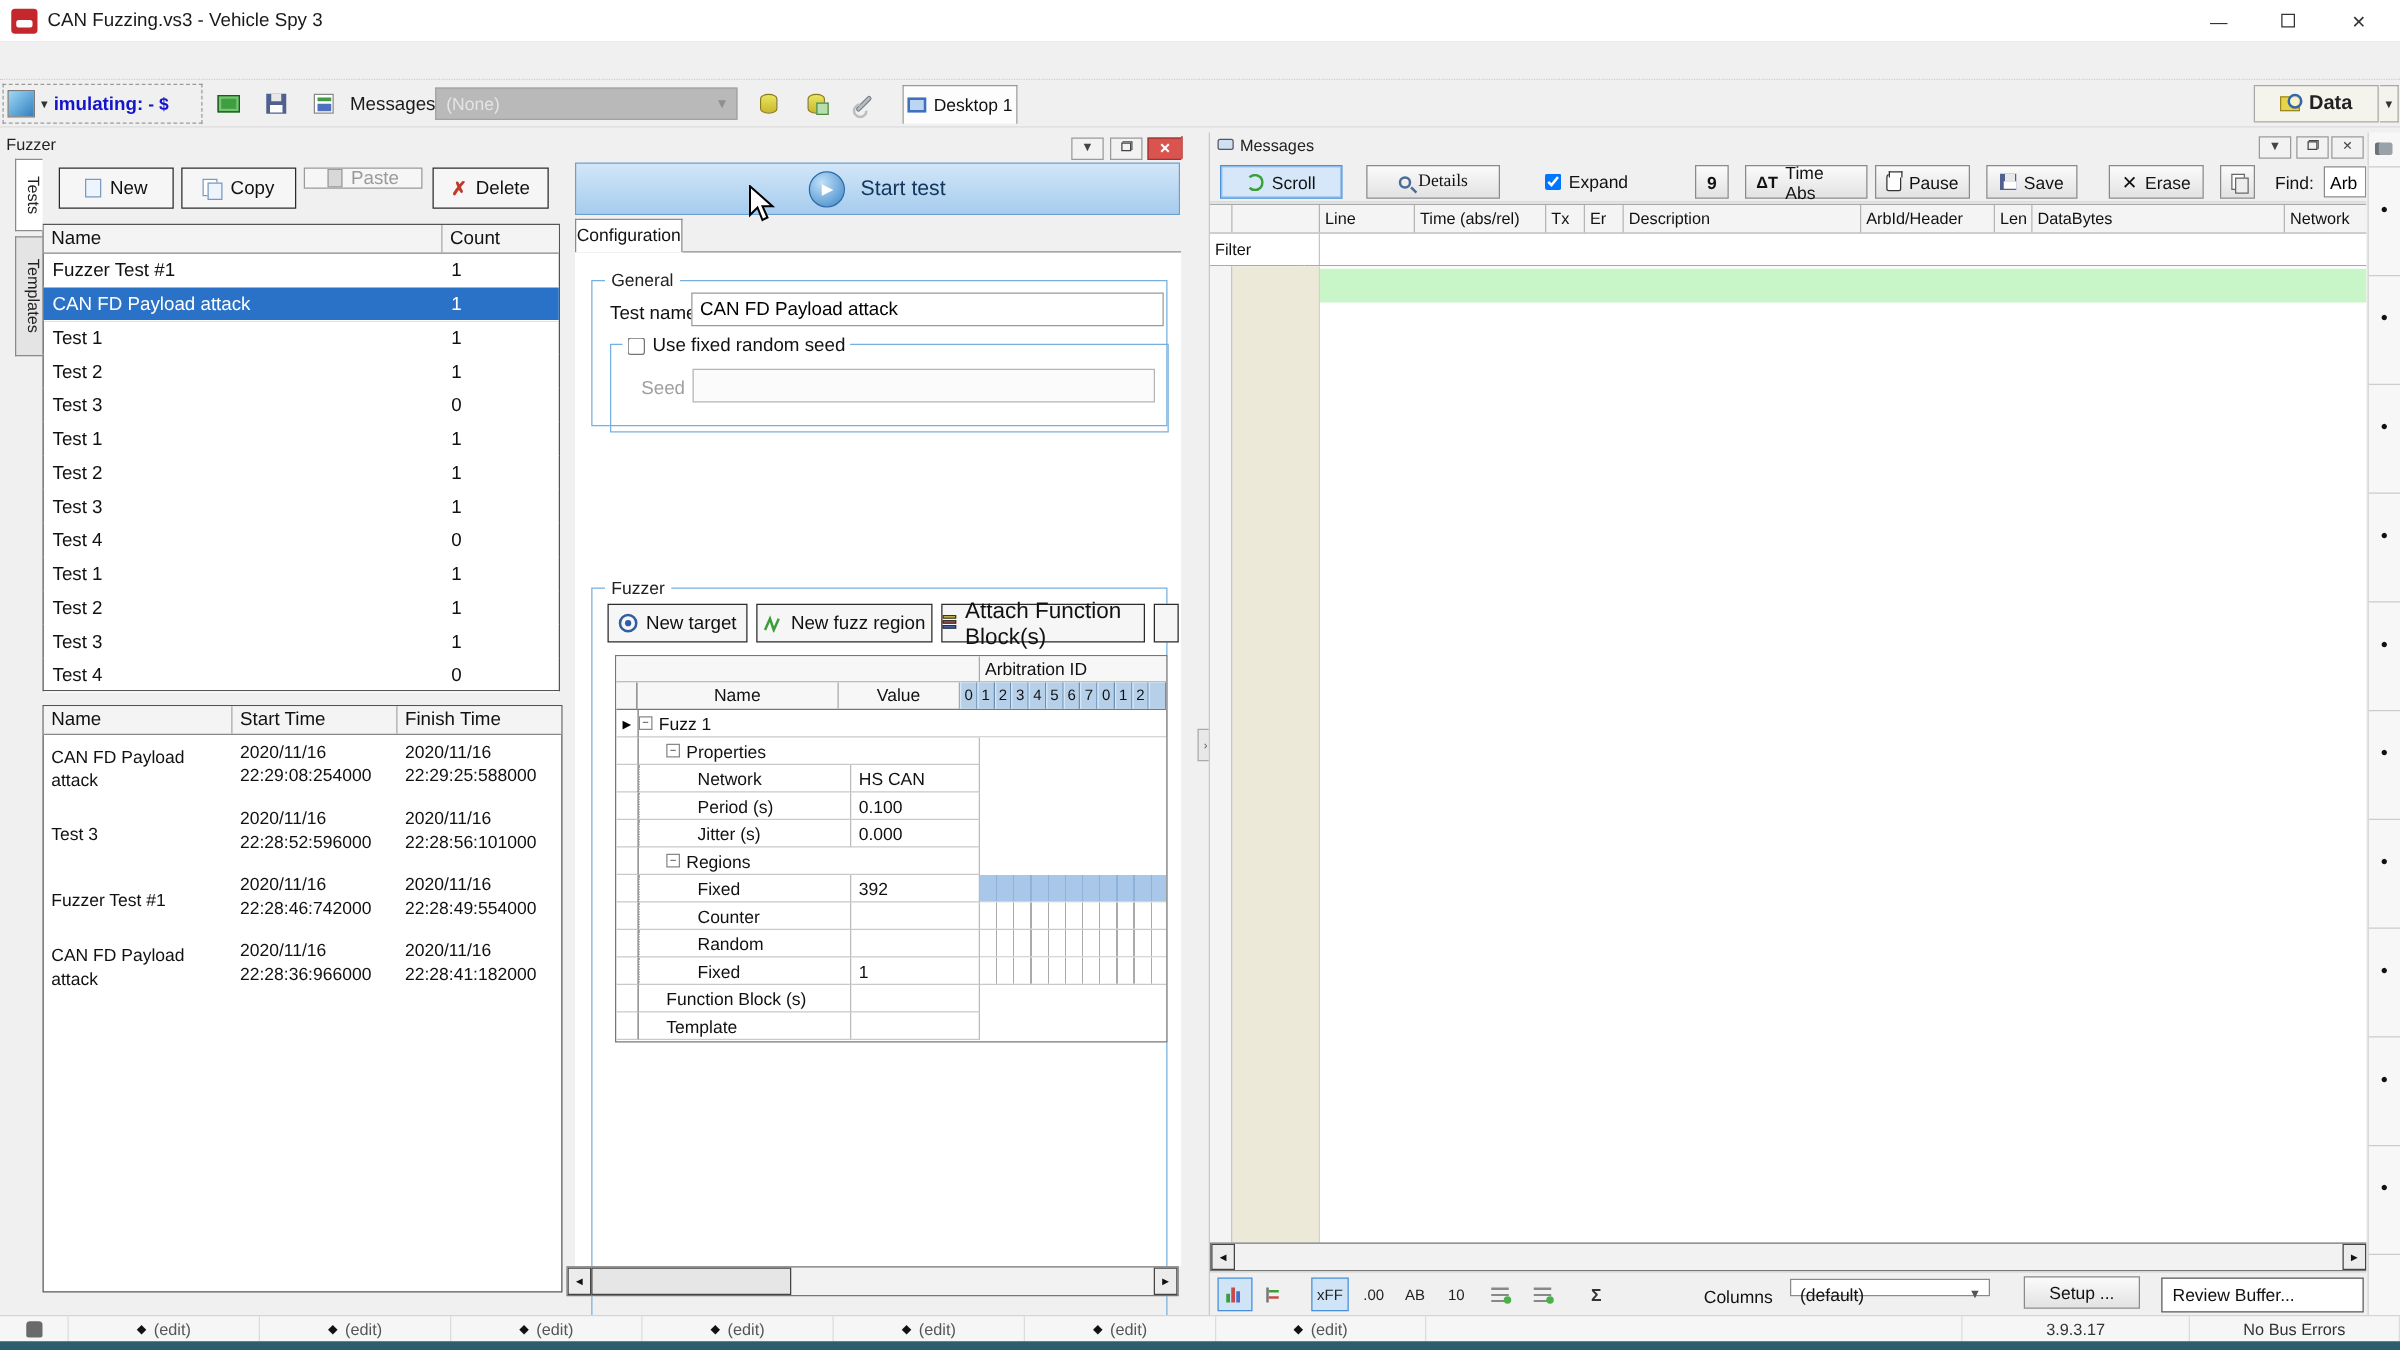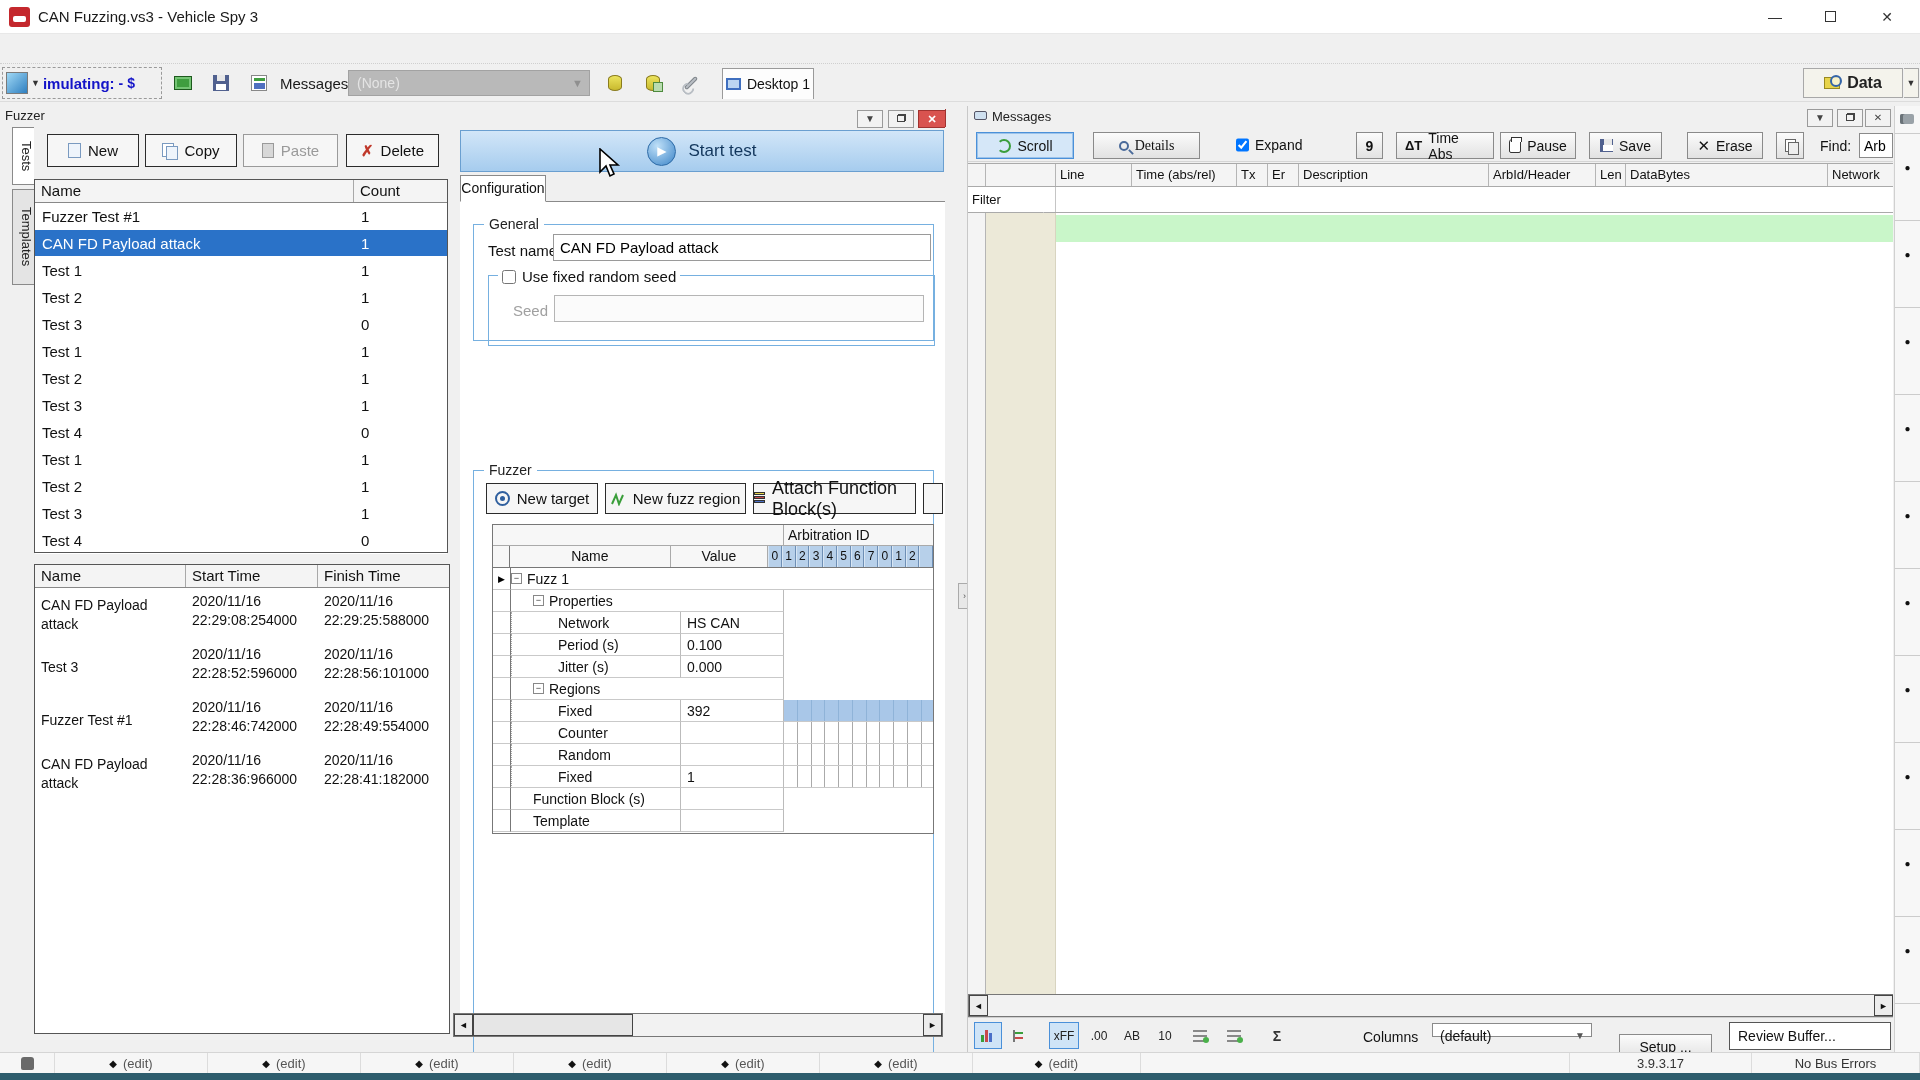--- a/index.html
+++ b/index.html
@@ -68,21 +68,21 @@
   .win-restore::after { content:""; position:absolute; left:0; bottom:0; width:6px; height:5px; border:1px solid #444; background:#f2f2f2; }
 
   
   .vtab { position:absolute; left:12px; width:22px; writing-mode:vertical-rl; text-align:center; font-size:13px; color:#222; border:1px solid #8a8a8a; }
   #vtab-tests { top:21px; height:58px; background:#fff; border-right:none; z-index:3; }
   #vtab-templates { top:83px; height:96px; background:#e4e4e4; border-right:none; }
 
   
   #btn-new    { position:absolute; left:47px;  top:28px; width:92px; height:33px; }
   #btn-copy   { position:absolute; left:145px; top:28px; width:92px; height:33px; }
-  #btn-paste  { position:absolute; left:243px; top:28px; width:95px; height:33px; }
+  #btn-paste  { position:absolute; left:243px; top:28px; width:95px; height:17px; }
   #btn-delete { position:absolute; left:346px; top:28px; width:93px; height:33px; }
   .ic-page { width:13px; height:15px; background:#eef4fb; border:1px solid #7a9ac0; }
   .ic-copy { position:relative; width:15px; height:15px; }
   .ic-copy::before { content:""; position:absolute; left:0; top:0; width:10px; height:12px; background:#fff; border:1px solid #7a9ac0; }
   .ic-copy::after { content:""; position:absolute; left:4px; top:3px; width:10px; height:12px; background:#eef4fb; border:1px solid #7a9ac0; }
   .ic-paste { width:12px; height:15px; background:#d8d8d8; border:1px solid #9a9a9a; }
   .ic-x { color:#c0392b; font-weight:bold; font-size:15px; }
 
   
   #tests-table { position:absolute; left:34px; top:73px; width:414px; height:374px; background:#fff; border:1px solid #555; }
@@ -167,21 +167,21 @@
   
   #messages-win { position:absolute; left:967px; top:106px; width:926px; height:946px; background:#f0f0f0; overflow:hidden; border-left:1px solid #c8c8c8; }
   #msg-title { position:absolute; left:24px; top:3px; font-size:13px; color:#222; }
   .glasses { position:absolute; left:6px; top:5px; width:13px; height:9px; border:1px solid #556; border-radius:2px; background:#cfe0f0; }
   #ms-collapse { left:839px; } #ms-restore { left:869px; } #ms-close { left:897px; }
   #msg-toolbar { position:absolute; left:0; top:22px; width:926px; height:34px; background:#f0f0f0; border-bottom:1px solid #d5d5d5; }
   .mbtn { position:absolute; top:4px; height:27px; background:linear-gradient(#fbfbfb,#e2e2e2); border:1px solid #8a8a8a; display:flex; align-items:center; justify-content:center; gap:6px; font-size:14px; color:#111; padding:0 8px; }
   .mbtn.active { background:#d5e7f8; border:1px solid #4a90d9; box-shadow:0 0 0 1px #9cc3ea inset; }
   #mb-scroll { left:8px; width:98px; }
   #mb-details { left:125px; width:107px;font-family:Liberation Serif, serif; }
-  #mb-expand { position:absolute; left:268px; top:9px; display:flex; gap:6px; font-size:14px; }
+  #mb-expand { position:absolute; left:268px; top:9px; display:flex; gap:6px; align-items:center; font-size:14px; }
   #mb-nine { left:388px; width:27px; font-weight:bold; }
   #mb-timeabs { left:428px; width:98px; }
   #mb-pause { left:532px; width:76px; }
   #mb-save { left:621px; width:73px; }
   #mb-erase { left:719px; width:76px; }
   #mb-pages { left:808px; width:28px; }
   #mb-findlabel { position:absolute; left:852px; top:10px; font-size:14px; }
   #mb-find { position:absolute; left:891px; top:5px; width:34px; height:25px; border:1px solid #8a8a8a; font-size:14px; padding:0 4px; font-family:"Liberation Sans",sans-serif; }
   .ic-scroll { width:14px; height:14px; border:2px solid #3a9e3a; border-radius:50%; border-left-color:transparent; position:relative; }
   .ic-mag { width:10px; height:10px; border:2px solid #4a6a9a; border-radius:50%; position:relative; }
@@ -216,21 +216,21 @@
   .ic-chart i { width:3px; } .ic-chart i:nth-child(1){ height:7px; background:#3a9e3a; } .ic-chart i:nth-child(2){ height:12px; background:#c84a4a; } .ic-chart i:nth-child(3){ height:9px; background:#4a6fc8; }
   .ic-tree { width:14px; height:12px; border-left:2px solid #777; position:relative; }
   .ic-tree::before { content:""; position:absolute; left:0; top:2px; width:8px; height:2px; background:#3a9e3a; }
   .ic-tree::after { content:""; position:absolute; left:0; top:7px; width:8px; height:2px; background:#c84a4a; }
   .ic-siglist { width:14px; height:12px; background:repeating-linear-gradient(#888 0 2px, transparent 2px 5px); position:relative; }
   .ic-siglist::after { content:""; position:absolute; right:-2px; bottom:-1px; width:6px; height:6px; border-radius:50%; background:#4ab04a; }
   .ic-sigma { font-size:14px; font-weight:bold; color:#333; }
   #cols-label { position:absolute; left:395px; top:11px; font-size:14px; }
   #cols-select { position:absolute; left:464px; top:5px; width:160px; height:14px; background:#fff; border:1px solid #8a8a8a; font-size:14px; line-height:24px; padding-left:7px; }
   #cols-select .dd { position:absolute; right:6px; color:#555; font-size:10px; }
-  #setup-btn { position:absolute; left:651px; top:16px; width:93px; height:26px; background:linear-gradient(#fbfbfb,#e2e2e2); border:1px solid #8a8a8a; text-align:center; line-height:24px; font-size:14px; }
+  #setup-btn { position:absolute; left:651px; top:3px; width:93px; height:26px; background:linear-gradient(#fbfbfb,#e2e2e2); border:1px solid #8a8a8a; text-align:center; line-height:24px; font-size:14px; }
   #review-btn { position:absolute; left:761px; top:4px; width:162px; height:28px; background:#fff; border:1px solid #555; font-size:14px; line-height:26px; padding-left:8px; }
 
   
   #dock-strip { position:absolute; left:1894px; top:106px; width:26px; height:946px; background:#f7f7f7; border-left:1px solid #d0d0d0; }
   #dock-cam { height:28px; border-bottom:1px solid #ccc; position:relative; }
   #dock-cam::after { content:""; position:absolute; left:5px; top:8px; width:14px; height:10px; background:#9aa2a8; border-radius:2px; box-shadow:inset 3px 0 0 #6a7278; }
   .dock-cell { height:87px; border-bottom:1px solid #ccc; text-align:center; padding-top:28px; font-size:10px; color:#111; }
 
   
   #statusbar { position:absolute; left:0; top:1052px; width:1920px; height:21px; background:#f6f6f6; border-top:1px solid #d5d5d5; display:flex; font-size:13px; color:#555; }

